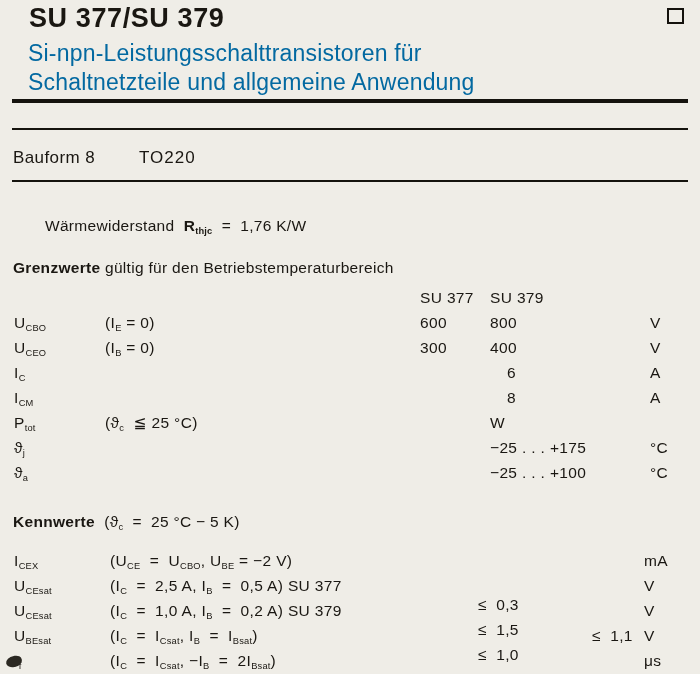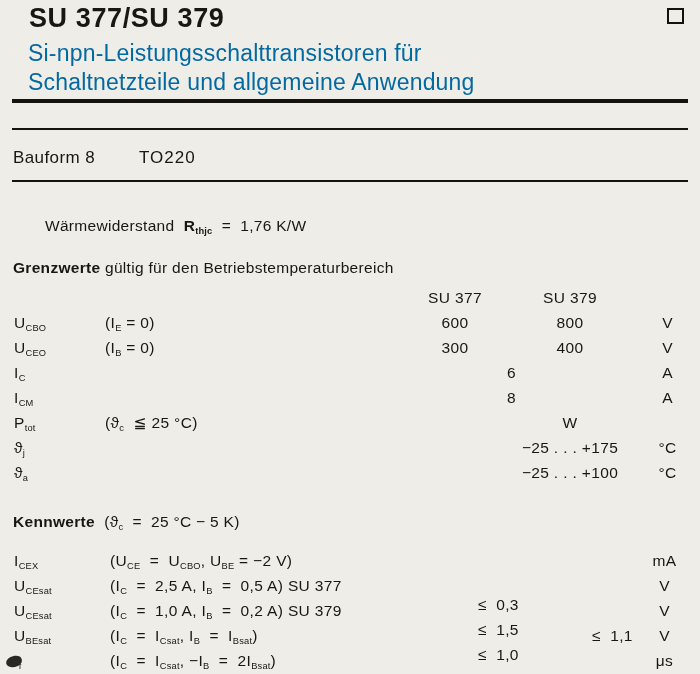--- a/index.html
+++ b/index.html
@@ -32,21 +32,21 @@
   .heading{font-size:15.5px;letter-spacing:0.3px;}
   .grenz-heading{left:13px;top:259px;}
   .kenn-heading{left:13px;top:513px;}
 
   .grenz{left:14px;top:287px;width:671px;}
   .kenn{left:14px;top:550px;width:671px;}
   .grow{display:grid;grid-template-columns:91px 315px 70px 160px 35px;height:25px;
         font-size:15.5px;letter-spacing:0.35px;line-height:21px;}
   .krow{display:grid;grid-template-columns:96px 360px 112px 62px 41px;height:25px;
         font-size:15.5px;letter-spacing:0.35px;line-height:21px;}
-  .r{text-align:center;}
+  .r{text-align:left;}
   .mid{padding-left:17px;}
   .lim1{padding-left:8px;margin-top:44px;}
   .lim2{padding-left:10px;}
 
   .blot{left:6px;top:656px;width:16px;height:11px;background:#2b2822;
         border-radius:60% 45% 55% 50%;transform:rotate(-10deg);}
 </style>
 </head>
 <body>
 

